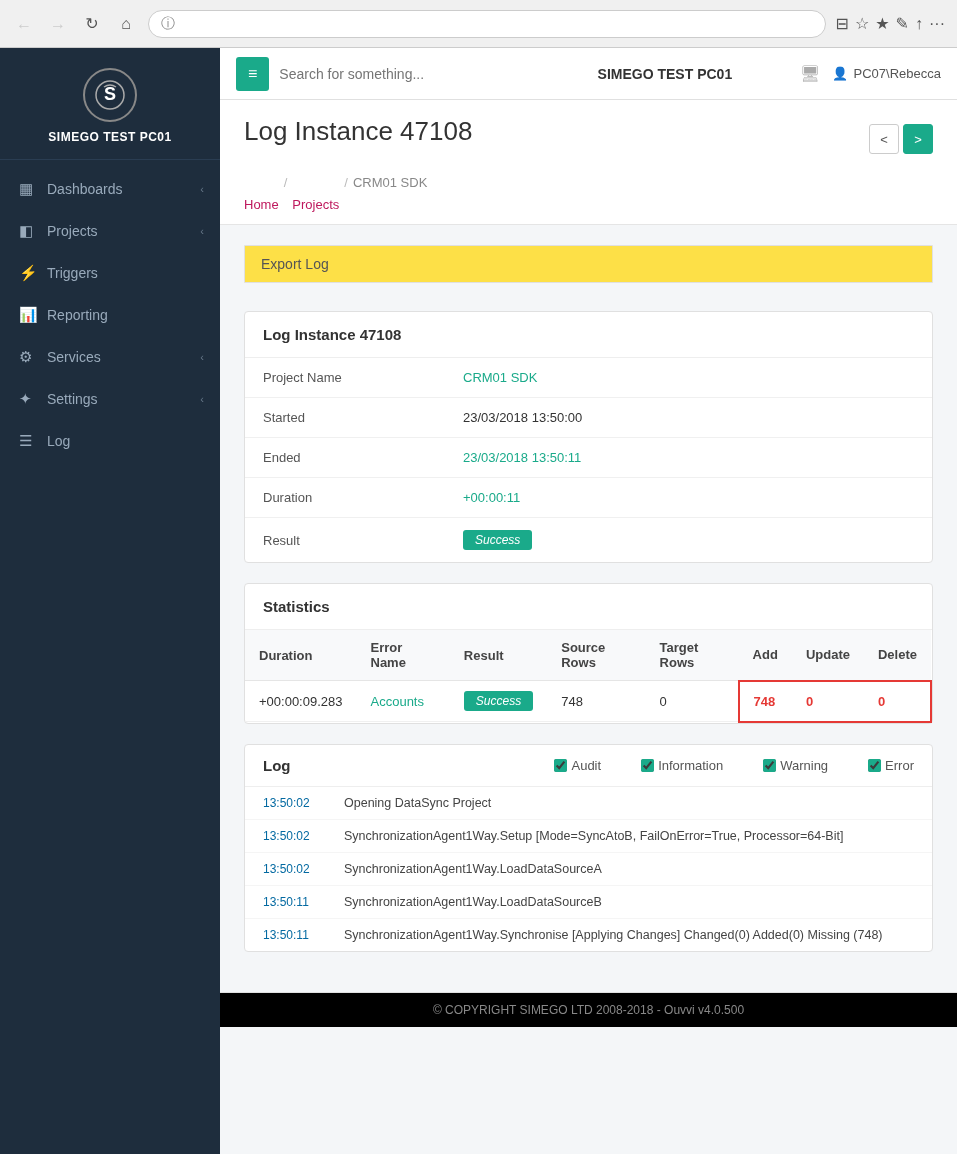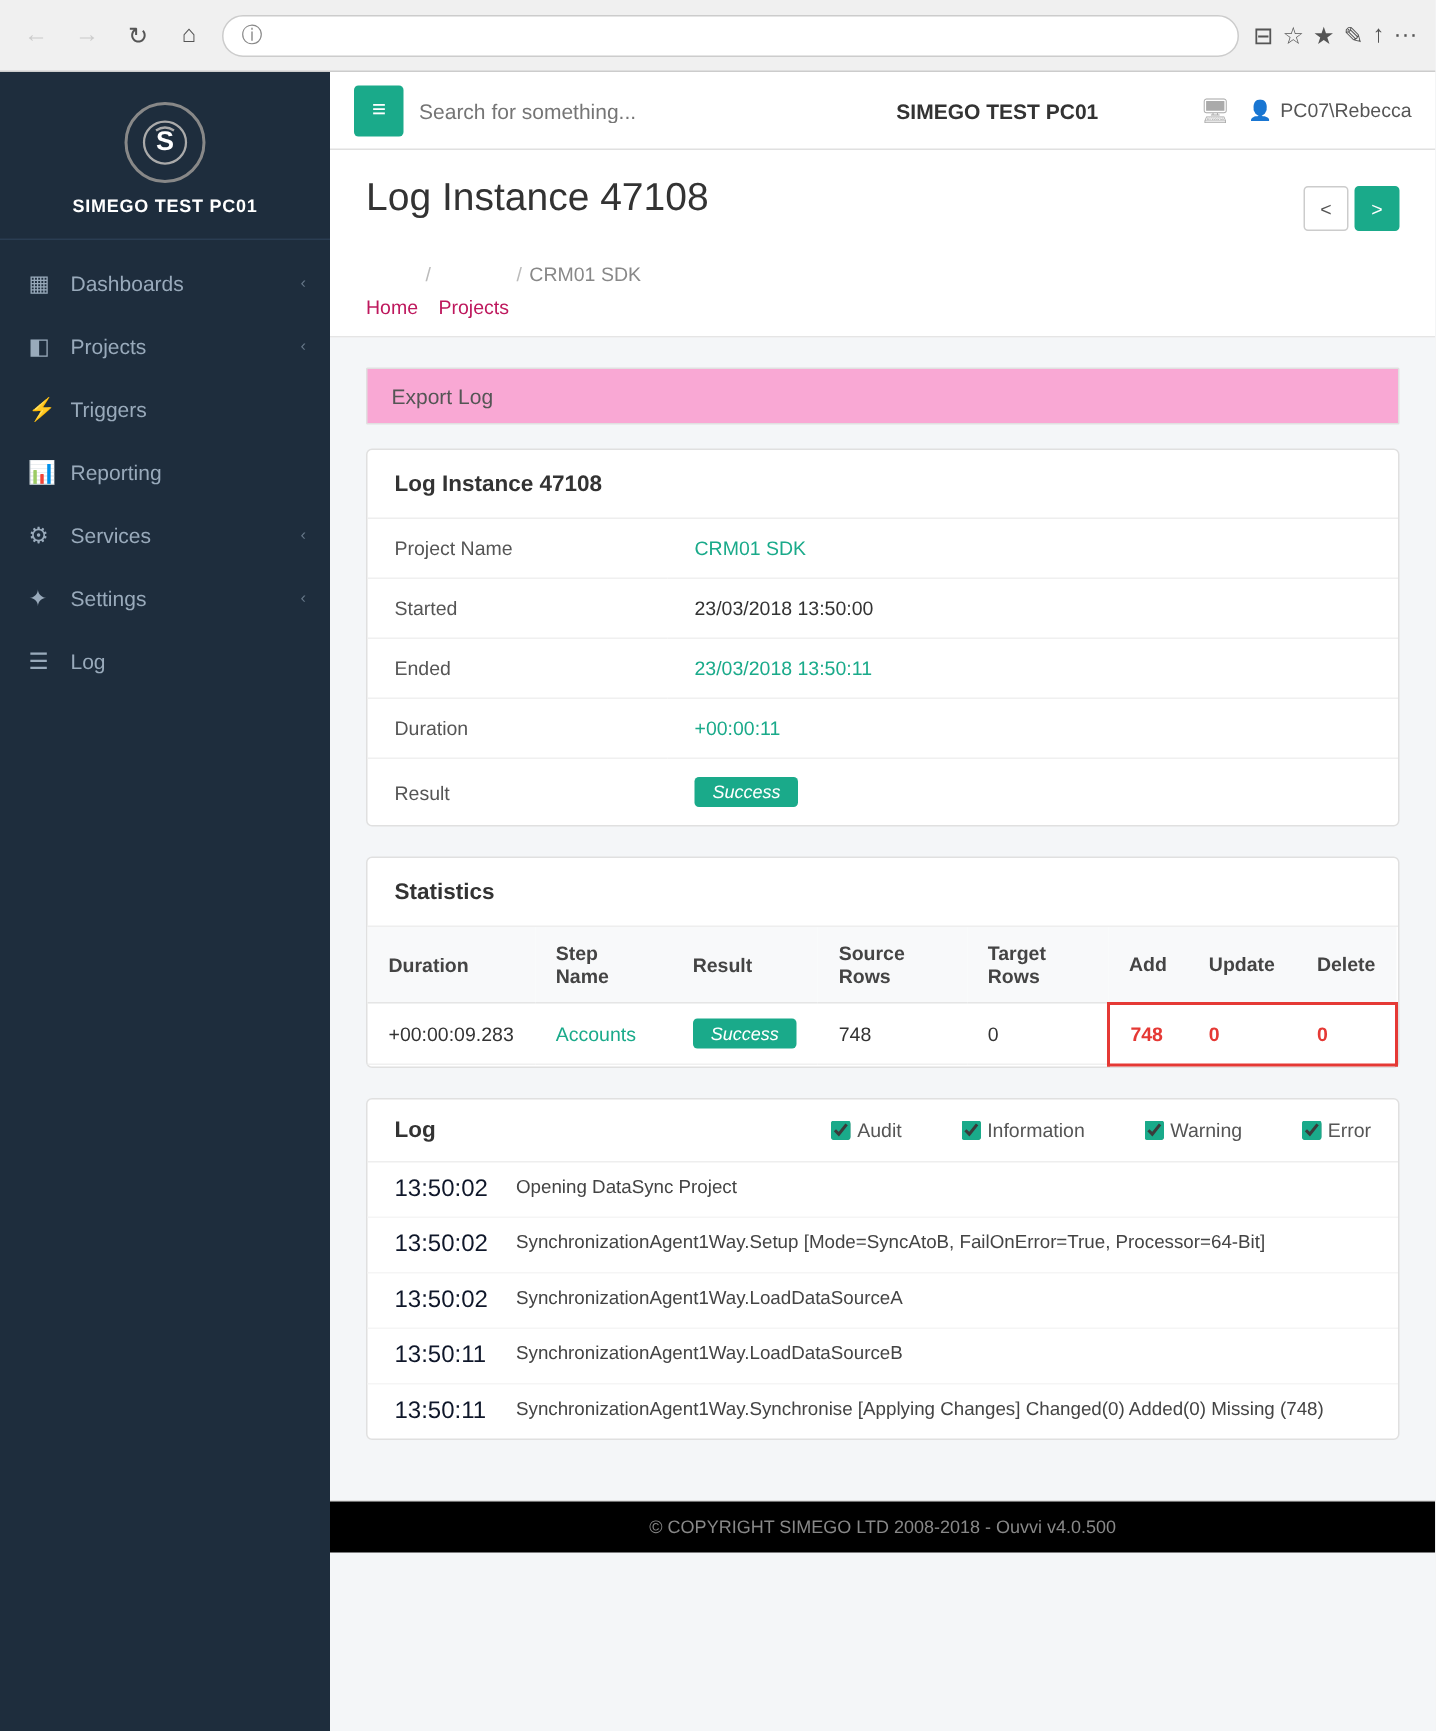--- a/index.html
+++ b/index.html
@@ -163,25 +163,25 @@
       border-radius: 3px;
     }
     .nav-btn.active { background: #1aaa8a; color: white; border-color: #1aaa8a; }
 
     .content-area {
       padding: 20px 24px;
     }
 
     
     .export-bar {
-      background: #f9a8d4;
+      background: #fde047;
       border: 1px solid #e0e0e0;
       border-radius: 1px;
       padding: 10px 16px;
-      margin-bottom: 16px;
+      margin-bottom: 28px;
       font-size: 14px;
       color: #555;
     }
 
     
     .card {
       background: #fff;
       border: 1px solid #e0e0e0;
       border-radius: 4px;
       margin-bottom: 20px;
@@ -259,21 +259,21 @@
 
     .log-entries { padding: 0; }
     .log-entry {
       display: flex;
       padding: 9px 18px;
       border-bottom: 1px solid #f5f5f5;
       font-size: 12.5px;
       gap: 16px;
     }
     .log-entry:last-child { border-bottom: none; }
-    .log-time { color: #0f172a; min-width: 65px; font-size: 16px; }
+    .log-time { color: #0369a1; min-width: 65px; font-size: 12px; }
     .log-msg { color: #444; flex: 1; }
 
     
     .footer {
       background: #000000;
       border-top: 1px solid #e0e0e0;
       padding: 10px 24px;
       font-size: 12px;
       color: #888;
       text-align: center;
@@ -435,21 +435,21 @@
           </div>
         </div>
 
         <div class="card">
           <div class="card-title">Statistics</div>
           <div class="card-body">
             <table class="stats-table">
               <thead>
                 <tr>
                   <th>Duration</th>
-                  <th>Step Name</th>
+                  <th>Error Name</th>
                   <th>Result</th>
                   <th>Source Rows</th>
                   <th>Target Rows</th>
                   <th>Add</th>
                   <th>Update</th>
                   <th>Delete</th>
                 </tr>
               </thead>
               <tbody>
                 <tr class="highlight-group">

